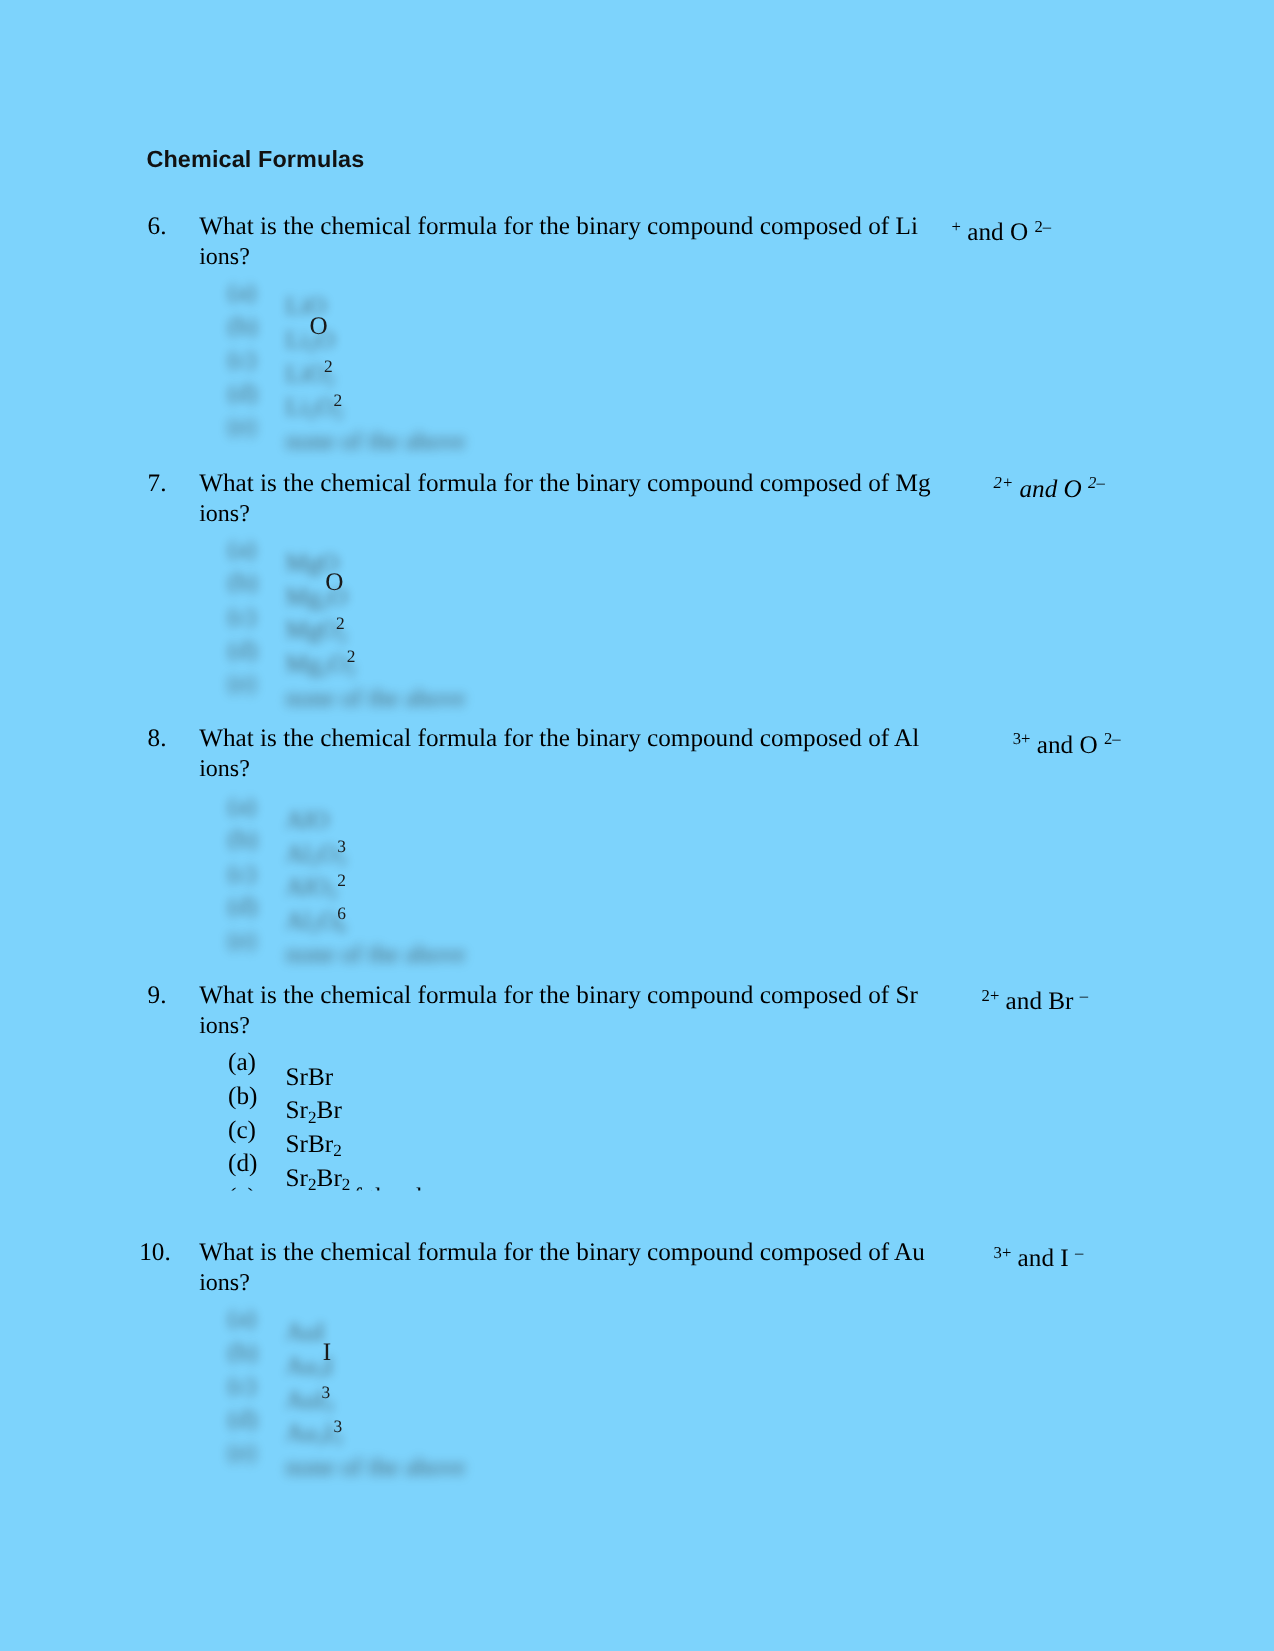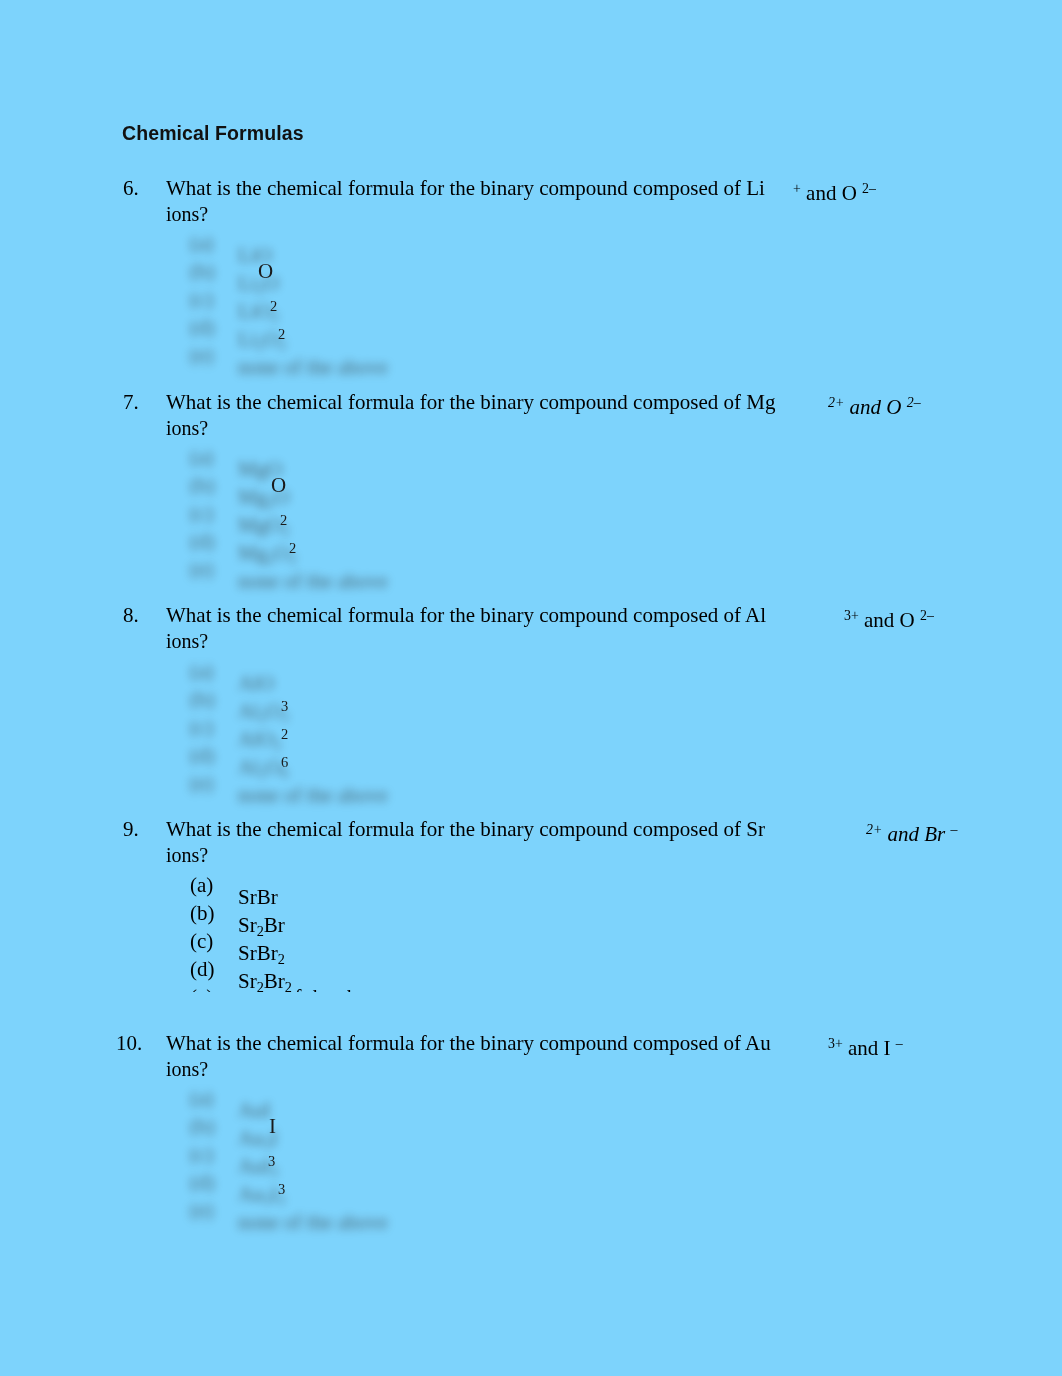--- a/index.html
+++ b/index.html
@@ -257,21 +257,21 @@
             <span class="opt-label">(e)</span>
             <span class="opt-value">none of the above</span>
           </div>
         </div>
       </div>
       <div class="question" style="top: 816px;">
         <div class="q-head">
           <div class="q-num">9.</div>
           <div class="q-text">What is the chemical formula for the binary compound composed of Sr</div>
           <div class="q-text2">ions?</div>
-          <div class="q-ions" style="left: 866px; font-style: italic;"><sup>2+</sup> and Br <sup>–</sup></div>
+          <div class="q-ions" style="left: 818px;"><sup>2+</sup> and Br <sup>–</sup></div>
         </div>
         <div class="options" style="position: absolute; left: 0px; top: 55px; width: 1062px;">
           <div class="opt">
             <span class="opt-label">(a)</span>
             <span class="opt-value">SrBr</span>
           </div>
           <div class="opt">
             <span class="opt-label">(b)</span>
             <span class="opt-value">Sr<sub>2</sub>Br</span>
           </div>

